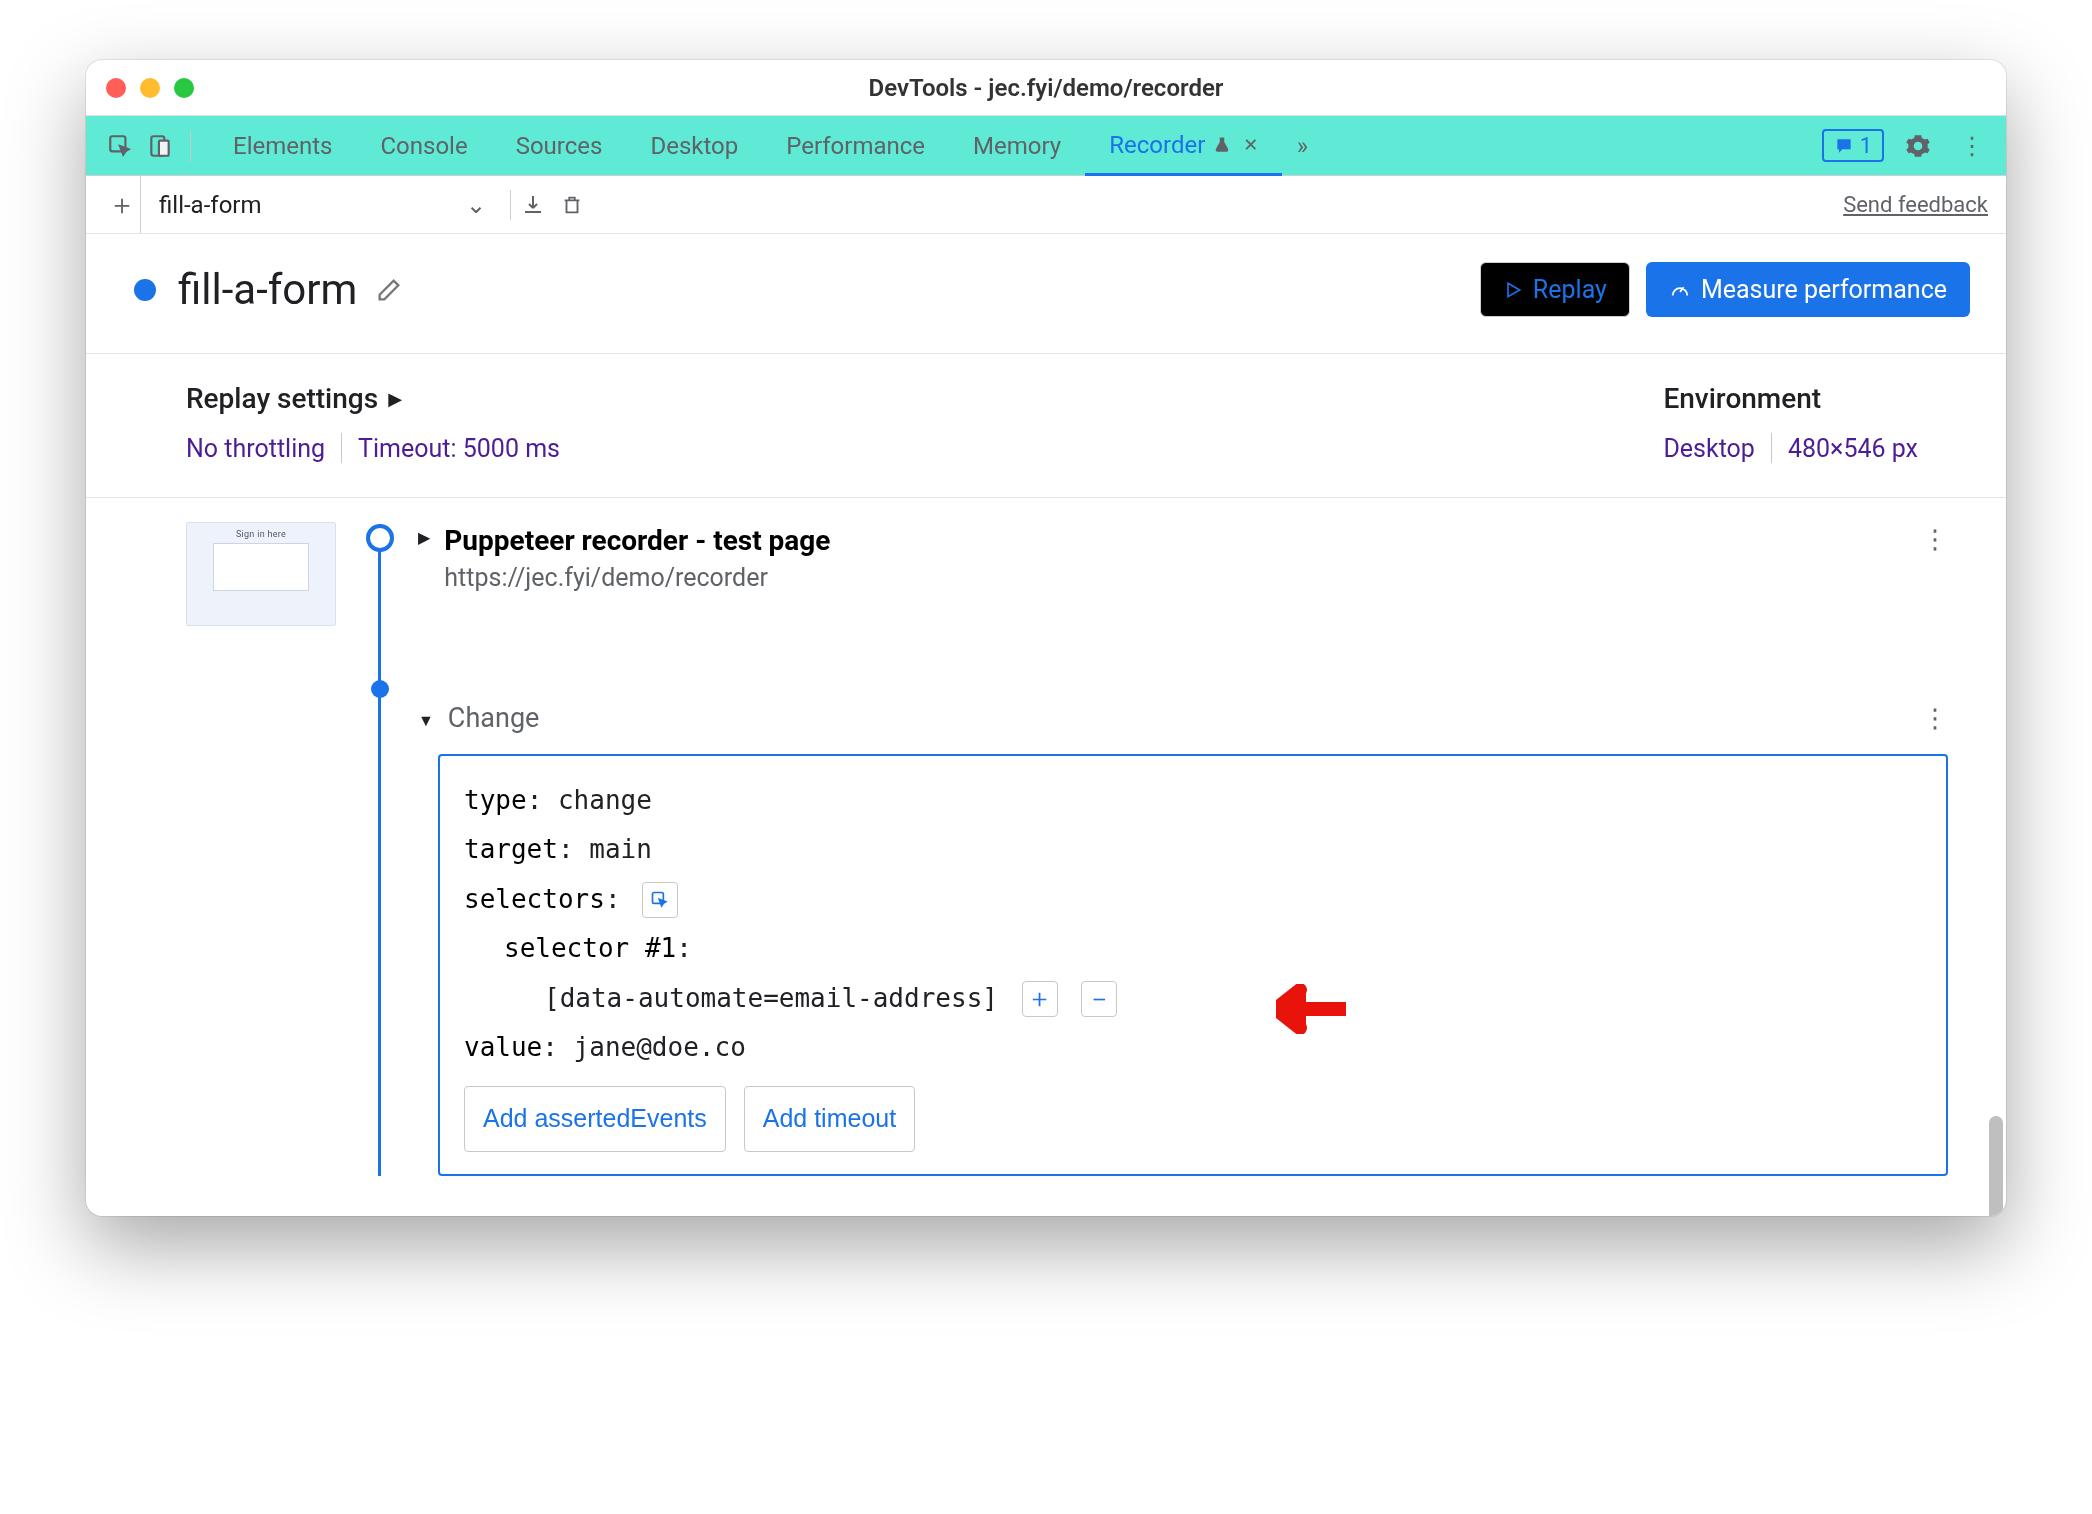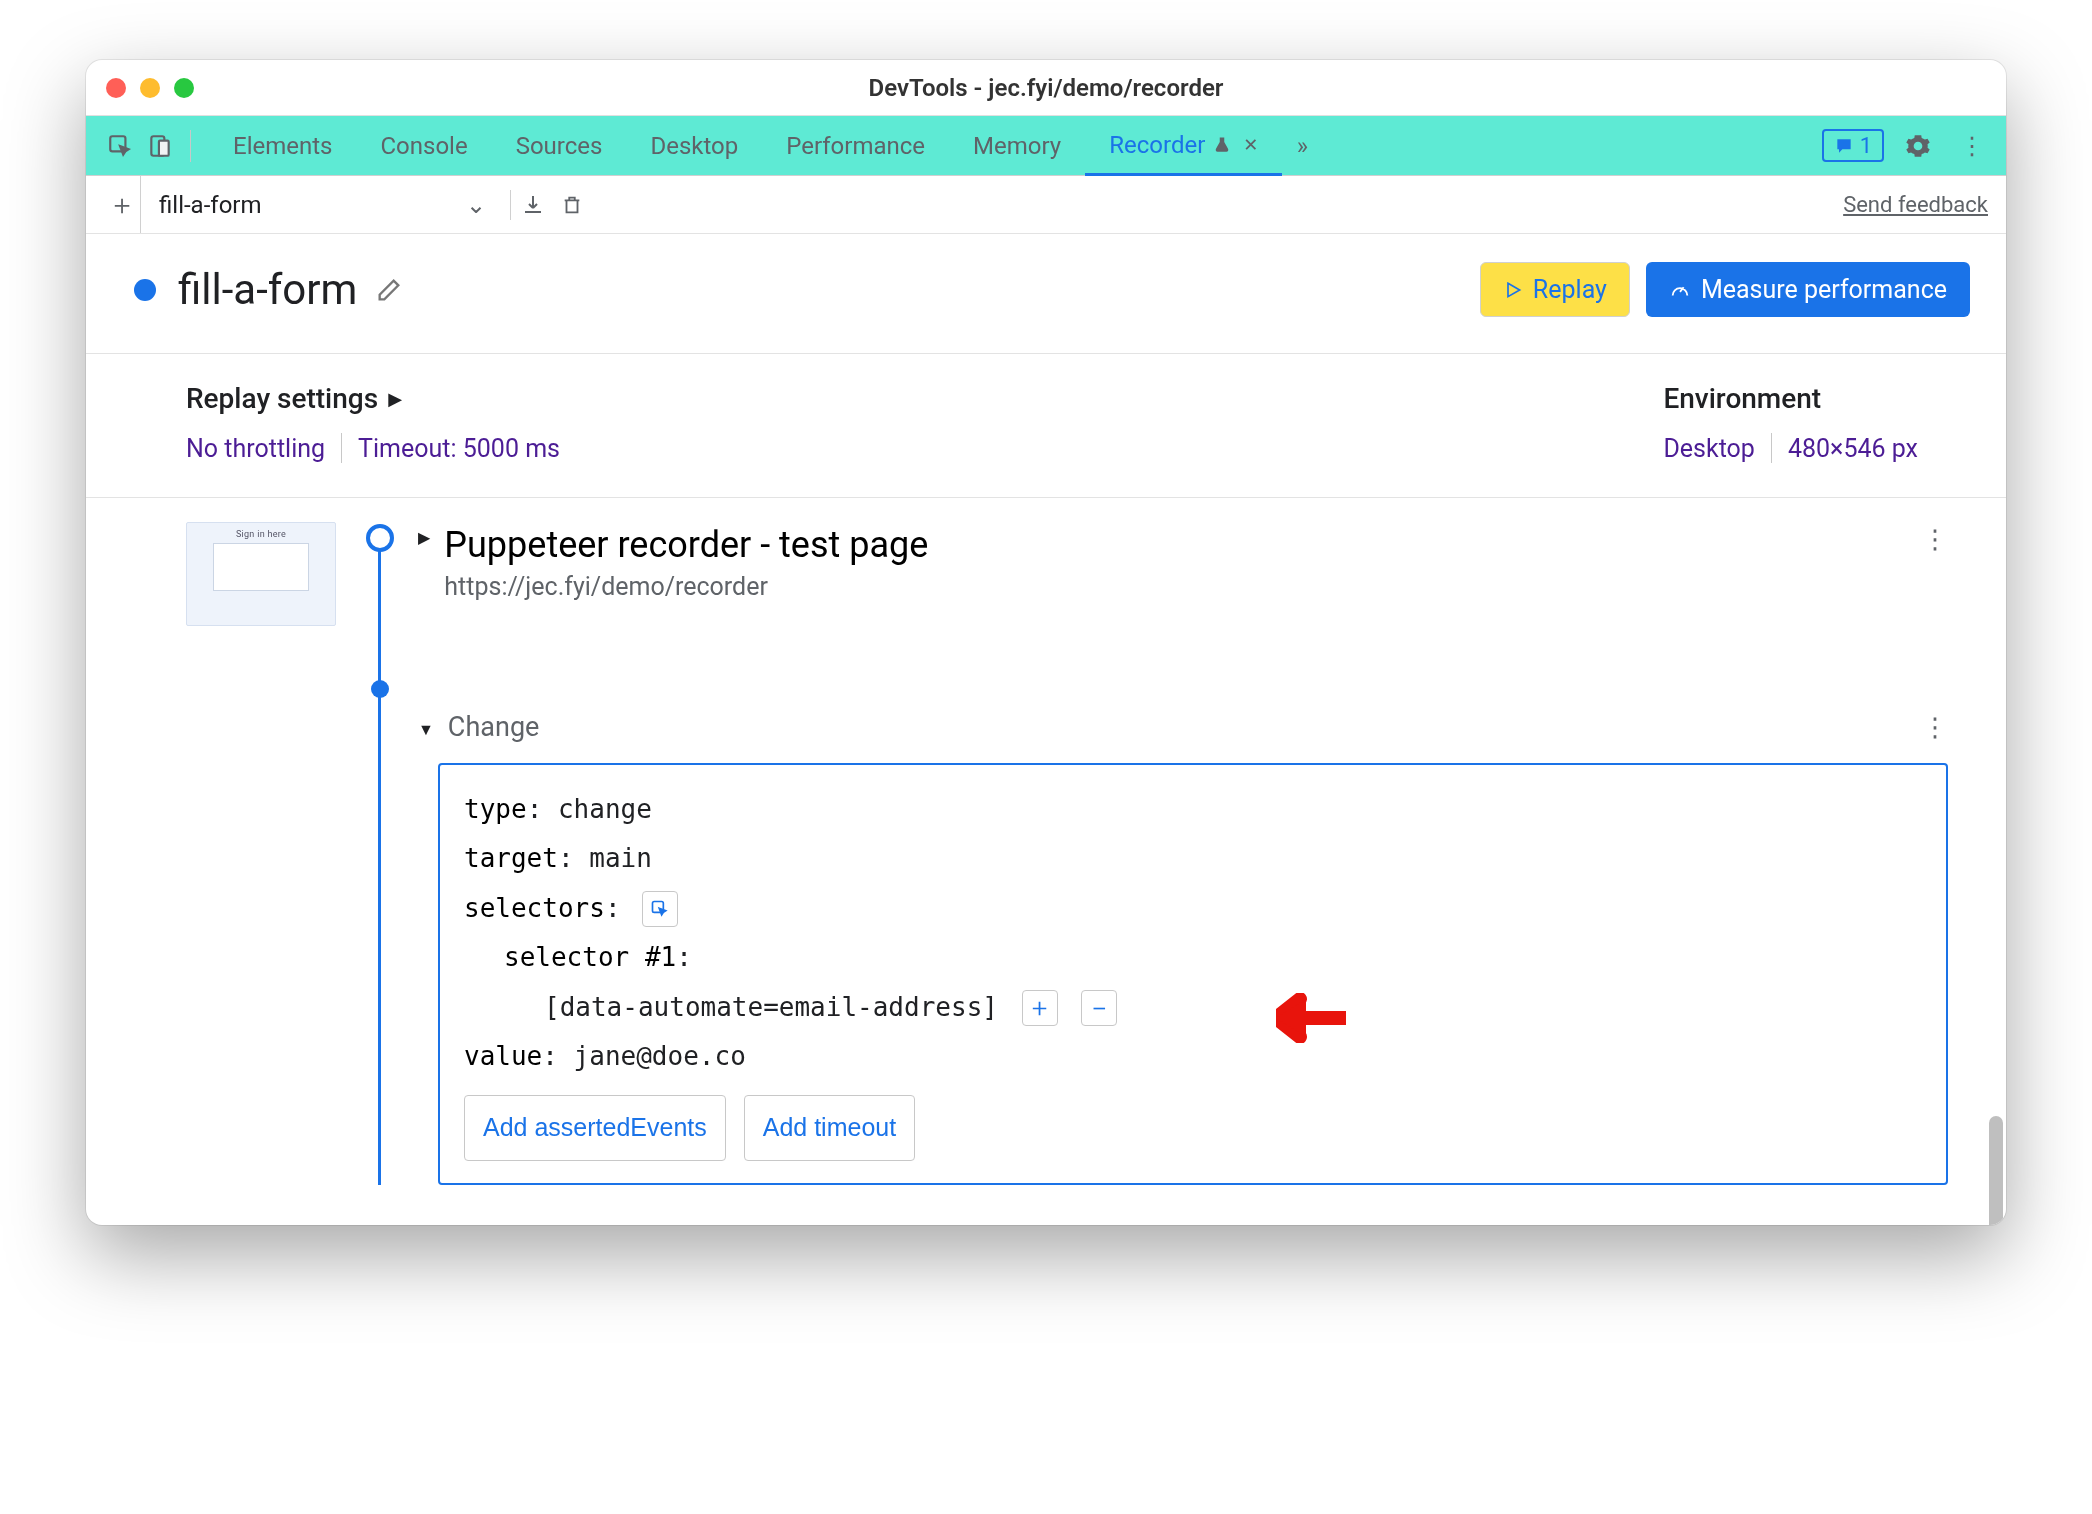--- a/index.html
+++ b/index.html
@@ -91,21 +91,21 @@
 }
 .rec-dot { width: 22px; height: 22px; border-radius: 50%; background: #1a73e8; margin-right: 22px; }
 .rec-title { font-size: 42px; color: #202124; }
 .pencil { margin-left: 18px; color: #777; }
 .header-actions { margin-left: auto; display: flex; gap: 16px; }
 .btn {
   display: flex; align-items: center; gap: 10px;
   padding: 12px 22px; font-size: 25px; border-radius: 6px; cursor: pointer;
   border: 1px solid transparent;
 }
-.btn.outline { border-color: #d0d0d0; color: #1a73e8; background: #fde047; }
+.btn.outline { border-color: #d0d0d0; color: #1a73e8; background: #000000; }
 .btn.primary { background: #1a73e8; color: #fff; }
 .settings-row {
   display: flex; padding: 28px 48px 34px 100px; font-size: 26px; color: #202124;
   border-bottom: 1px solid #e3e3e3; justify-content: space-between; gap: 30px;
 }
 .settings-group h3 { font-size: 28px; font-weight: 500; display: flex; align-items: center; gap: 10px; margin-bottom: 18px; }
 .settings-meta { display: flex; align-items: flex-end; gap: 16px; color: #4c1d95; font-size: 25px; }
 .settings-meta .msep { width: 1px; height: 30px; background: #c8c8c8; }
 .settings-right { text-align: left; }
 .steps-area {
@@ -126,21 +126,21 @@
   position: absolute; left: 2px; width: 28px; height: 28px; border-radius: 50%;
   background: #fff; border: 4px solid #1a73e8;
 }
 .node.start { top: 2px; }
 .node.small {
   top: 158px; width: 18px; height: 18px; left: 7px; background: #1a73e8; border: none;
 }
 .step-head { margin-left: 54px; display: flex; align-items: flex-start; gap: 14px; padding-top: 2px; }
 .caret-right::before { content: "▶"; font-size: 16px; color: #202124; position: relative; top: 4px; }
 .caret-down::before { content: "▼"; font-size: 16px; color: #202124; position: relative; top: 2px; }
-.step-title { font-size: 36px; font-weight: 400; }
+.step-title { font-size: 28px; font-weight: 700; }
 .step-sub { font-size: 25px; color: #5f6368; margin-top: 6px; }
 .step-head .more { margin-left: auto; margin-right: 46px; color: #5f6368; font-size: 26px; }
 .step-change { margin-left: 54px; margin-top: 110px; display: flex; align-items: center; gap: 14px; }
 .step-change .lbl { font-size: 27px; color: #5f6368; }
 .step-change .more { margin-left: auto; margin-right: 46px; color: #5f6368; font-size: 26px; }
 .details {
   margin: 20px 46px 0 74px; border: 2px solid #1a73e8; border-radius: 4px;
   padding: 20px 24px 22px 24px;
   font-family: ui-monospace, Menlo, Consolas, monospace; font-size: 26px; line-height: 1.9;
   color: #202124; position: relative;

